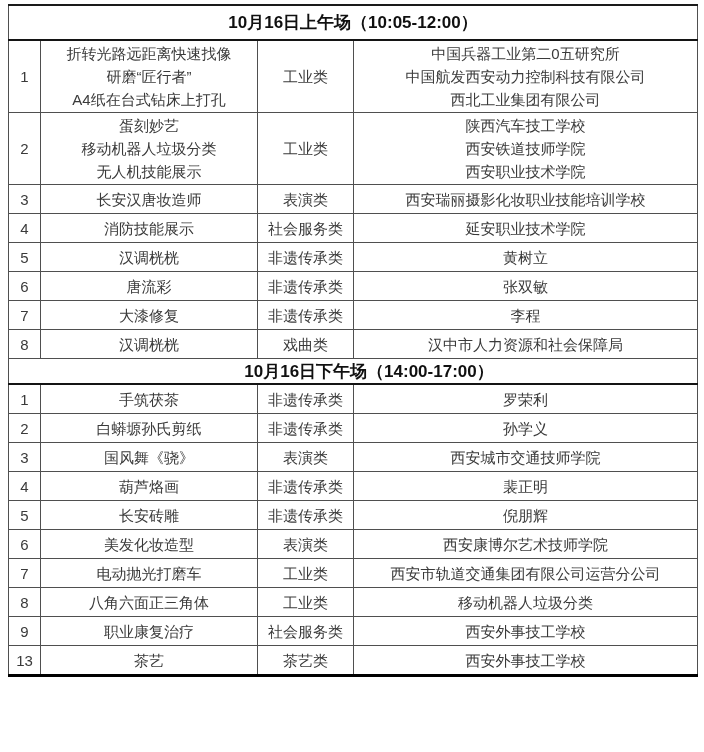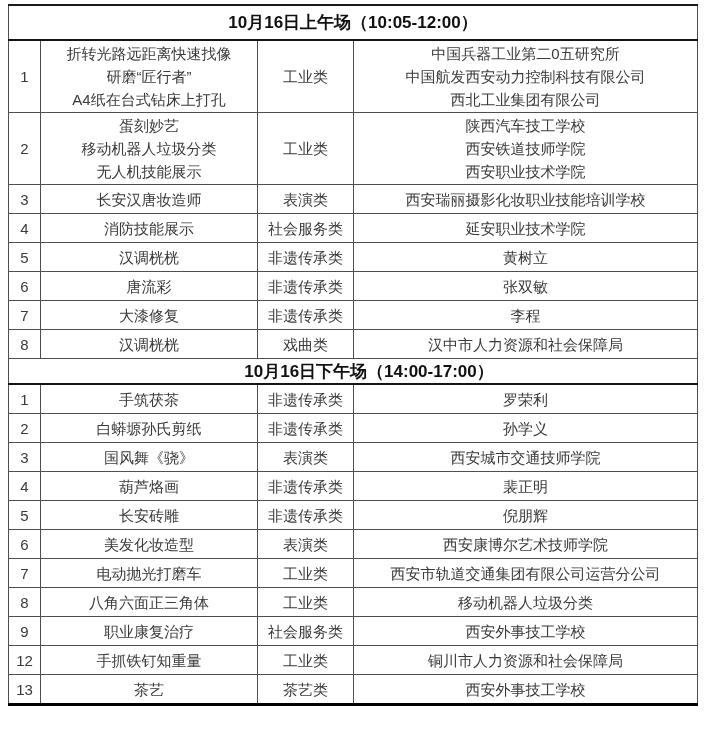--- a/index.html
+++ b/index.html
@@ -173,26 +173,20 @@
           <td>工业类</td>
           <td class="multi-line">移动机器人垃圾分类</td>
         </tr>
         <tr class="data-row">
           <td class="num-cell">9</td>
           <td class="multi-line">职业康复治疗</td>
           <td>社会服务类</td>
           <td class="multi-line">西安外事技工学校</td>
         </tr>
         <tr class="data-row">
-          <td class="num-cell">12</td>
-          <td class="multi-line">手抓铁钉知重量</td>
-          <td class="thick-bottom">工业类</td>
-          <td class="multi-line">铜川市人力资源和社会保障局</td>
-        </tr>
-        <tr class="data-row">
           <td class="num-cell">13</td>
           <td class="multi-line">茶艺</td>
           <td>茶艺类</td>
           <td class="multi-line">西安外事技工学校</td>
         </tr>
       </tbody>
   </table>
 </div>
 
 </body></html>

